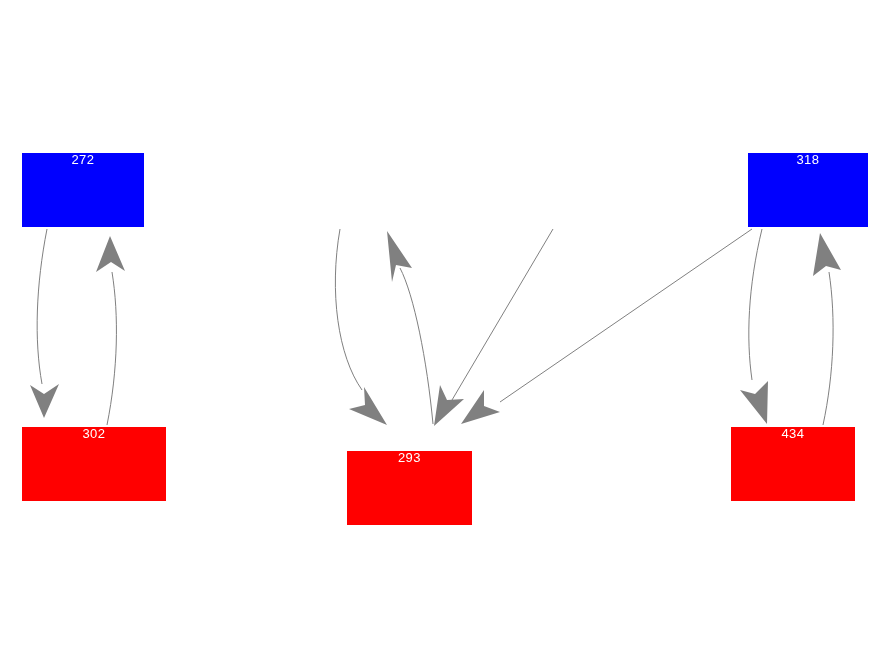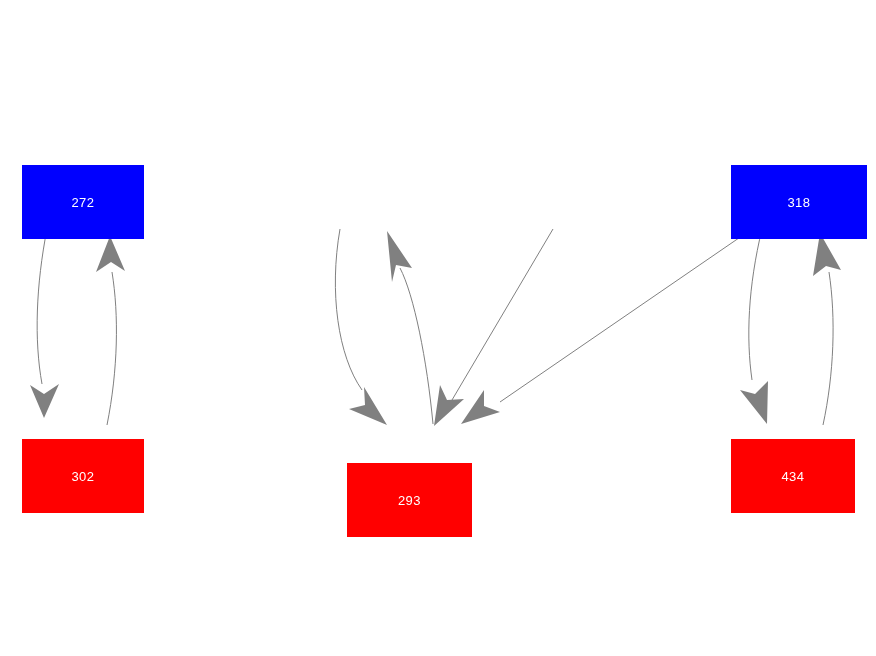--- a/index.html
+++ b/index.html
@@ -22,24 +22,22 @@
   #edge-layer {
     position: absolute;
     left: 0;
     top: 0;
     width: 876px;
     height: 656px;
   }
   .node {
     position: absolute;
     display: flex;
-    align-items: center;
     justify-content: center;
     box-sizing: border-box;
-    margin-top: 12px;
   }
   .node-label {
     color: #ffffff;
     font-family: "Liberation Sans", sans-serif;
     font-size: 13px;
     line-height: 1;
     letter-spacing: 0.5px;
     user-select: none;
   }
 </style>
@@ -74,25 +72,25 @@
     <path d="M 823 425 C 834 374, 836 318, 829 272" fill="none" stroke="#808080" stroke-width="1"></path>
     <polygon points="820,233 841,270 826,266 813,276" fill="#808080"></polygon>
   </svg>
 
   <div class="node" style="left:22px; top:153px; width:122px; height:74px; background:#0000ff;">
     <span class="node-label">272</span>
   </div>
 
 
 
-  <div class="node" style="left:731px; top:153px; width:136px; height:74px; background:#0000ff;">
+  <div class="node" style="left:748px; top:153px; width:120px; height:74px; background:#0000ff;">
     <span class="node-label">318</span>
   </div>
 
-  <div class="node" style="left:22px; top:427px; width:122px; height:74px; background:#ff0000;">
+  <div class="node" style="left:22px; top:427px; width:144px; height:74px; background:#ff0000;">
     <span class="node-label">302</span>
   </div>
 
   <div class="node" style="left:347px; top:451px; width:125px; height:74px; background:#ff0000;">
     <span class="node-label">293</span>
   </div>
 
   <div class="node" style="left:731px; top:427px; width:124px; height:74px; background:#ff0000;">
     <span class="node-label">434</span>
   </div>

